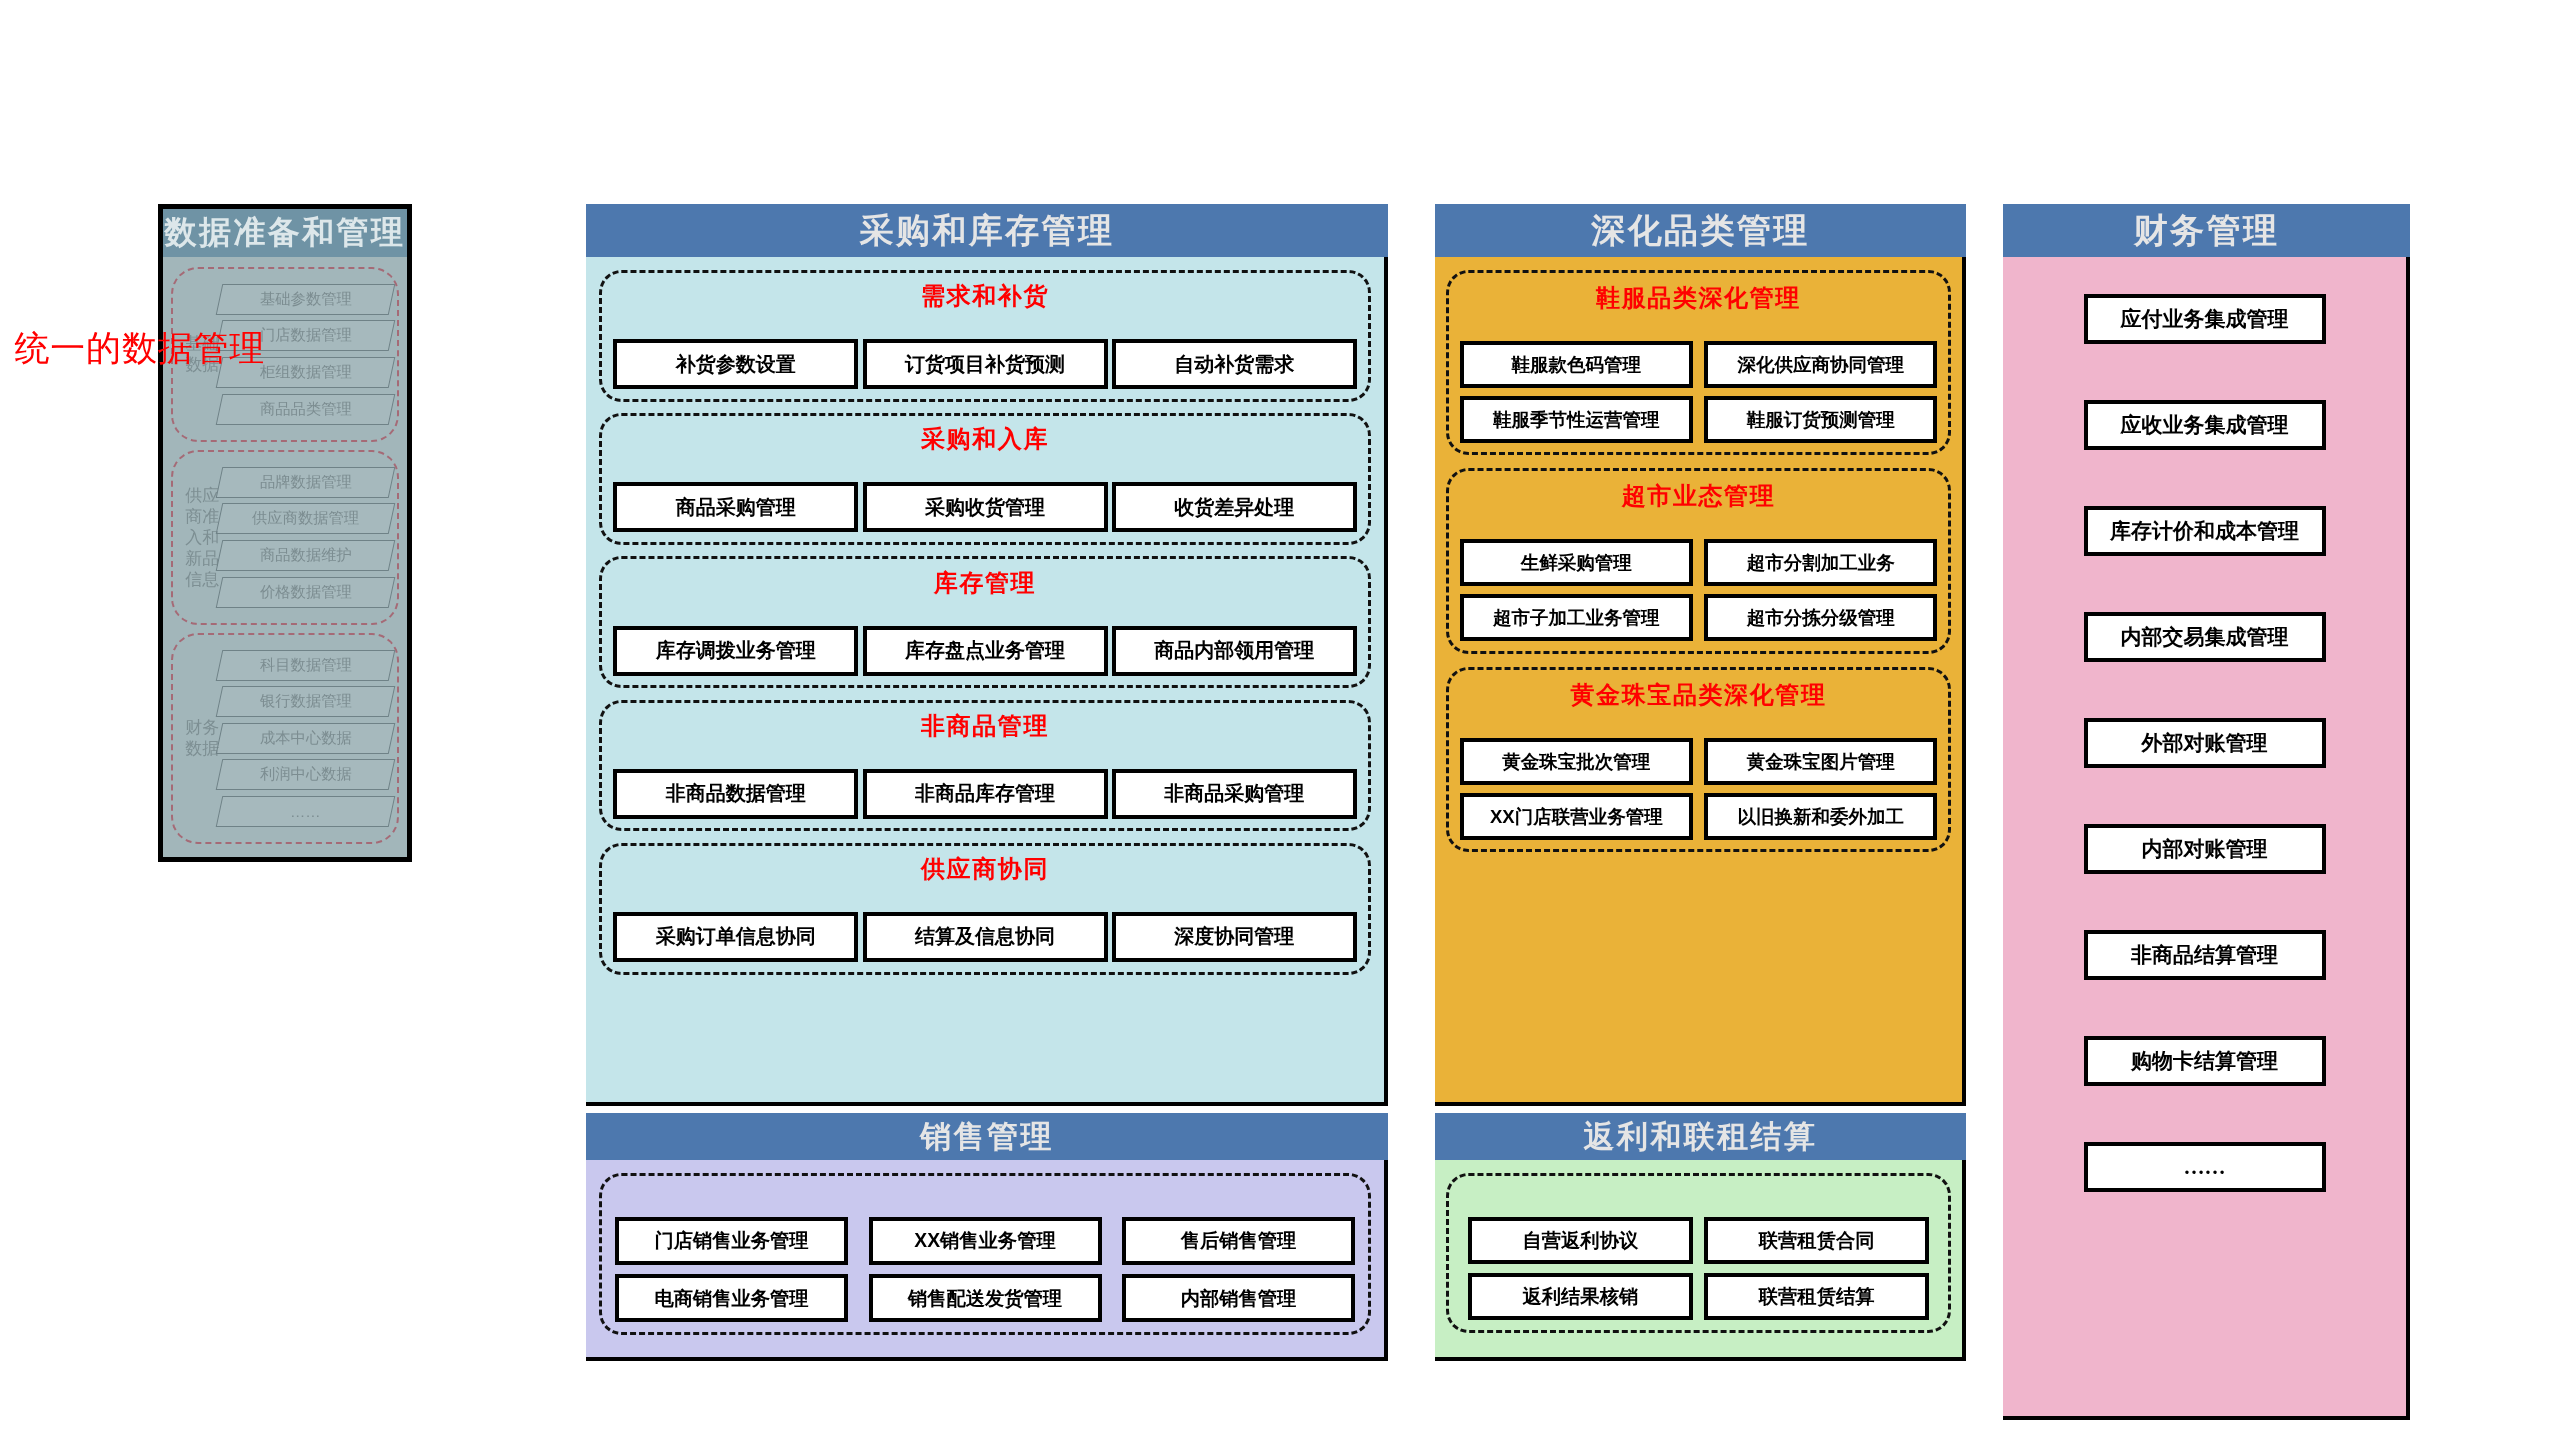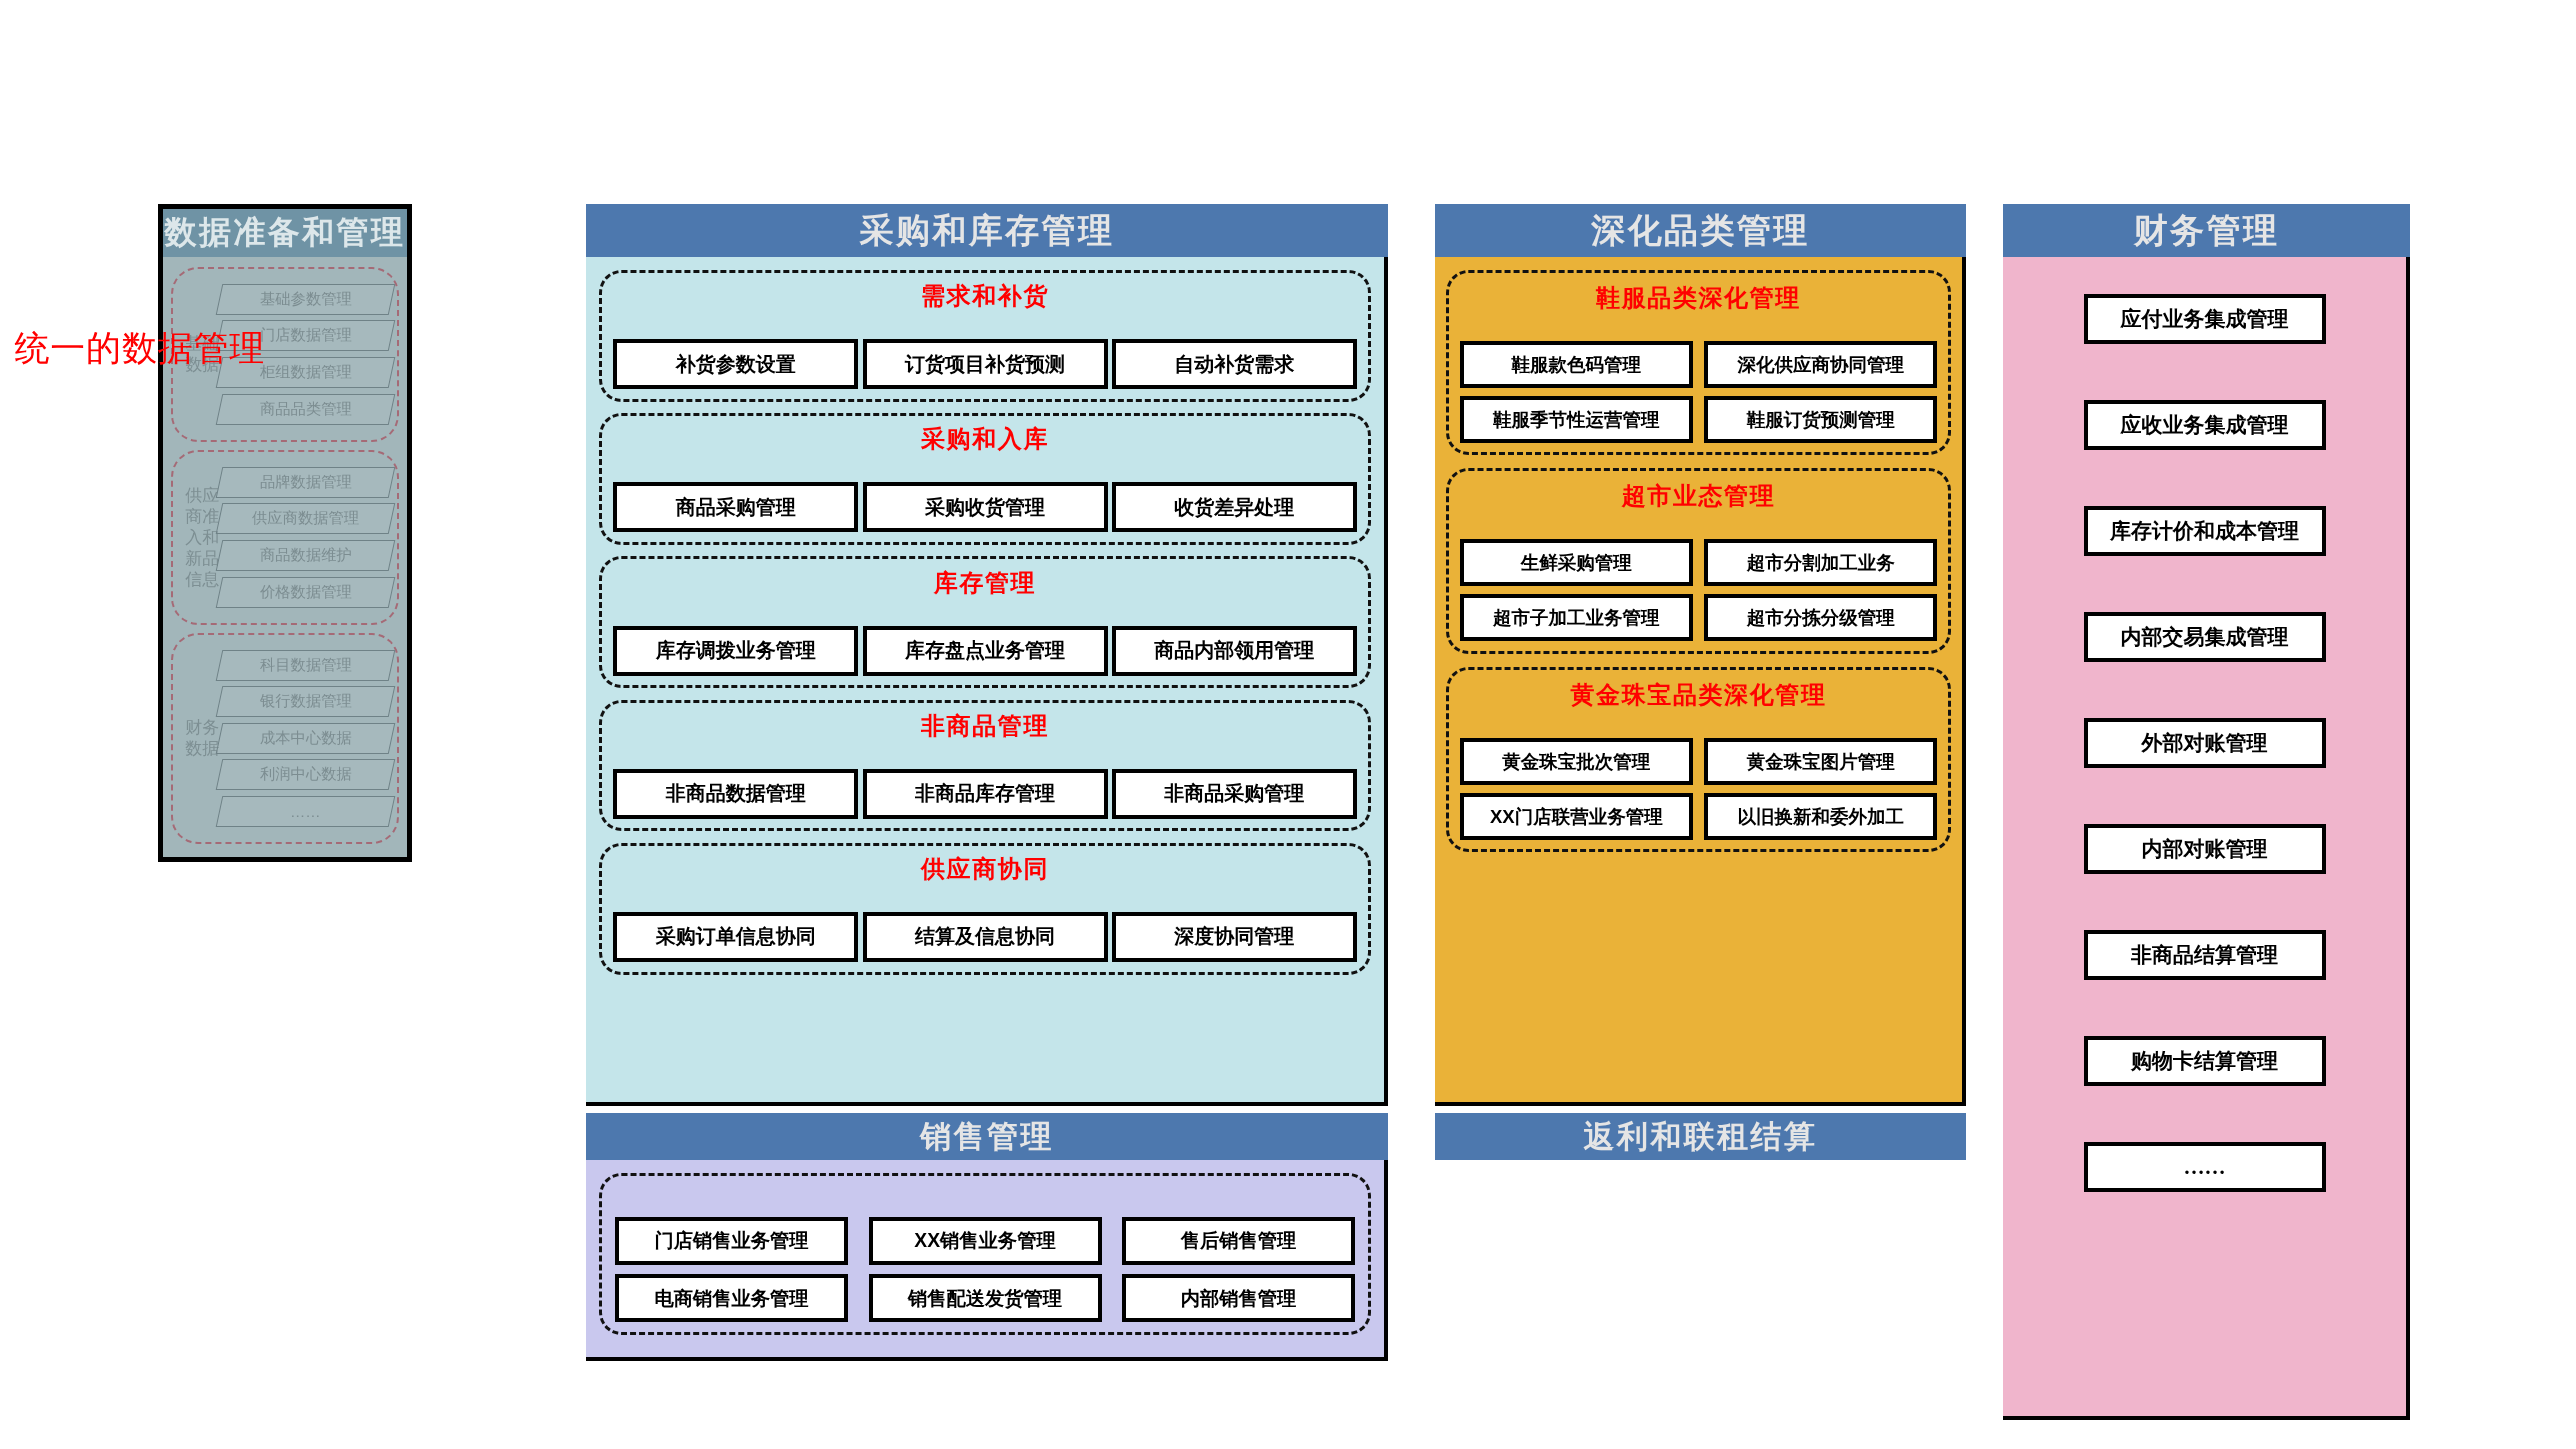--- a/index.html
+++ b/index.html
@@ -335,20 +335,30 @@
           <div class="tile">XX门店联营业务管理</div>
           <div class="tile">以旧换新和委外加工</div>
         </div>
       </div>
 
     </div>
   </div>
 
   <div class="panel" id="col-rebate">
     <div class="panel-header">返利和联租结算</div>
+    <div class="panel-body">
+      <div class="group">
+        <div class="tiles">
+          <div class="tile">自营返利协议</div>
+          <div class="tile">联营租赁合同</div>
+          <div class="tile">返利结果核销</div>
+          <div class="tile">联营租赁结算</div>
+        </div>
+      </div>
+    </div>
   </div>
 
   <div class="panel" id="col-finance">
     <div class="panel-header">财务管理</div>
     <div class="panel-body">
       <div class="tile">应付业务集成管理</div>
       <div class="tile">应收业务集成管理</div>
       <div class="tile">库存计价和成本管理</div>
       <div class="tile">内部交易集成管理</div>
       <div class="tile">外部对账管理</div>

